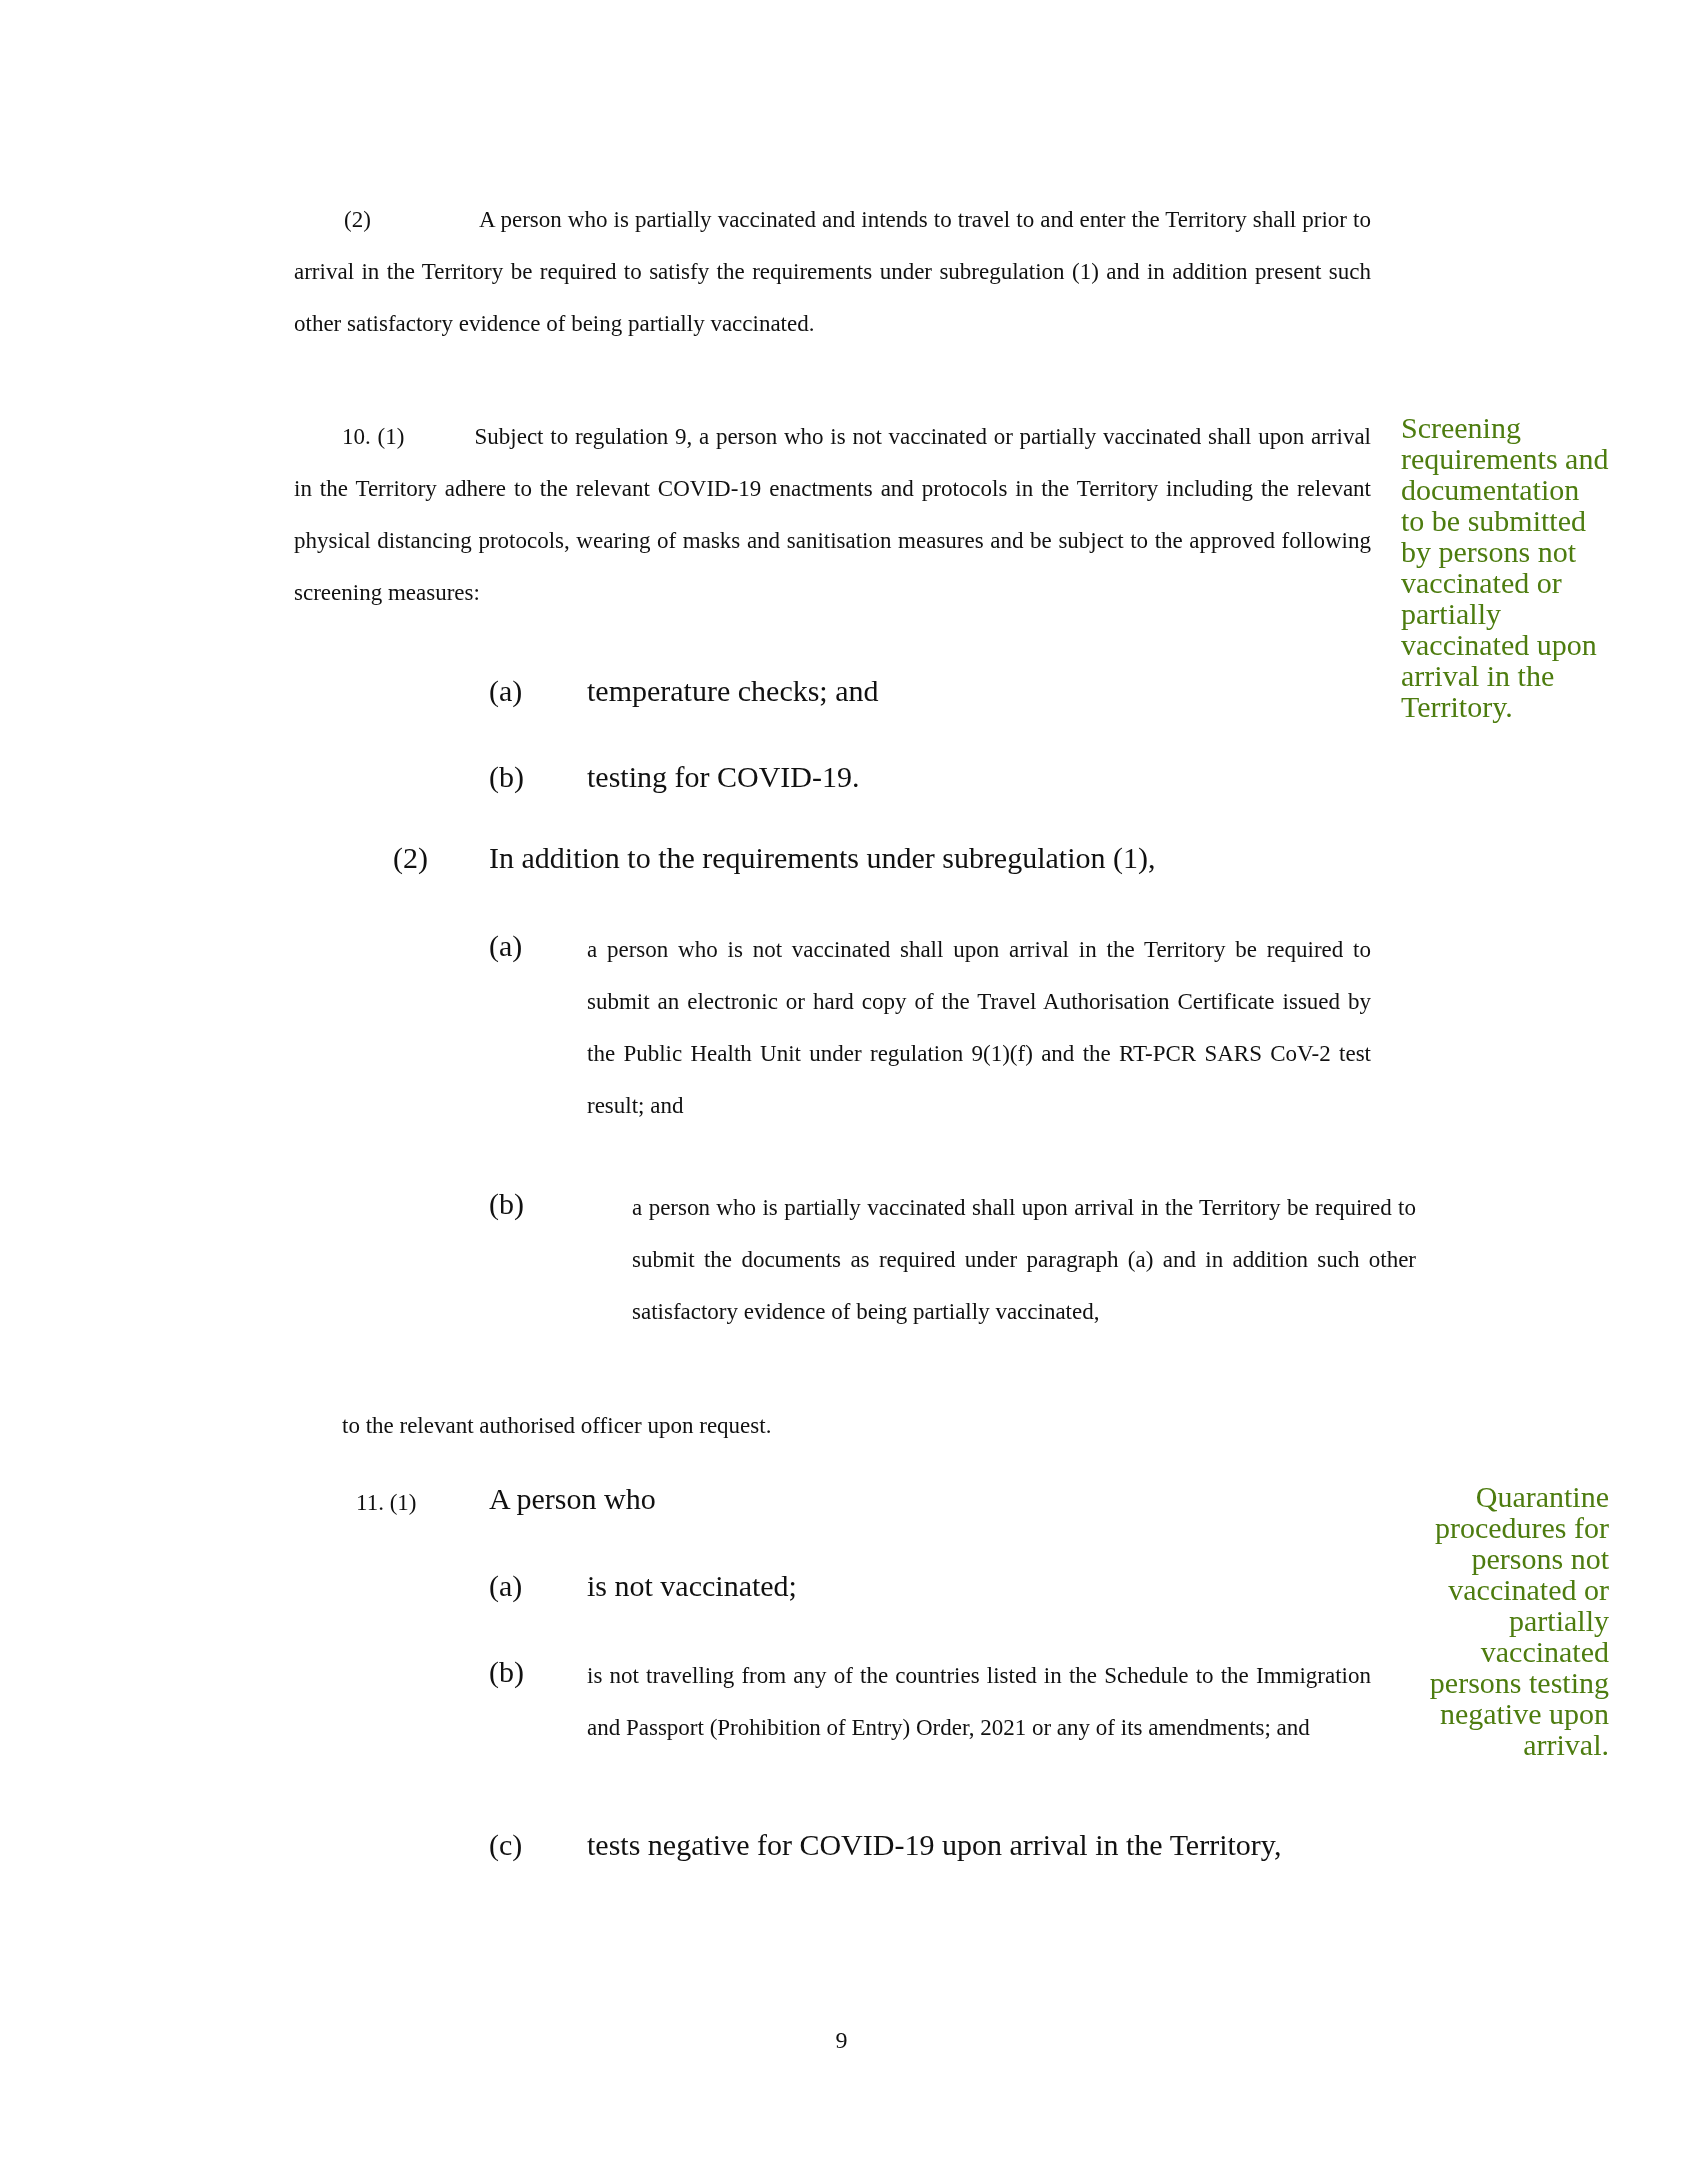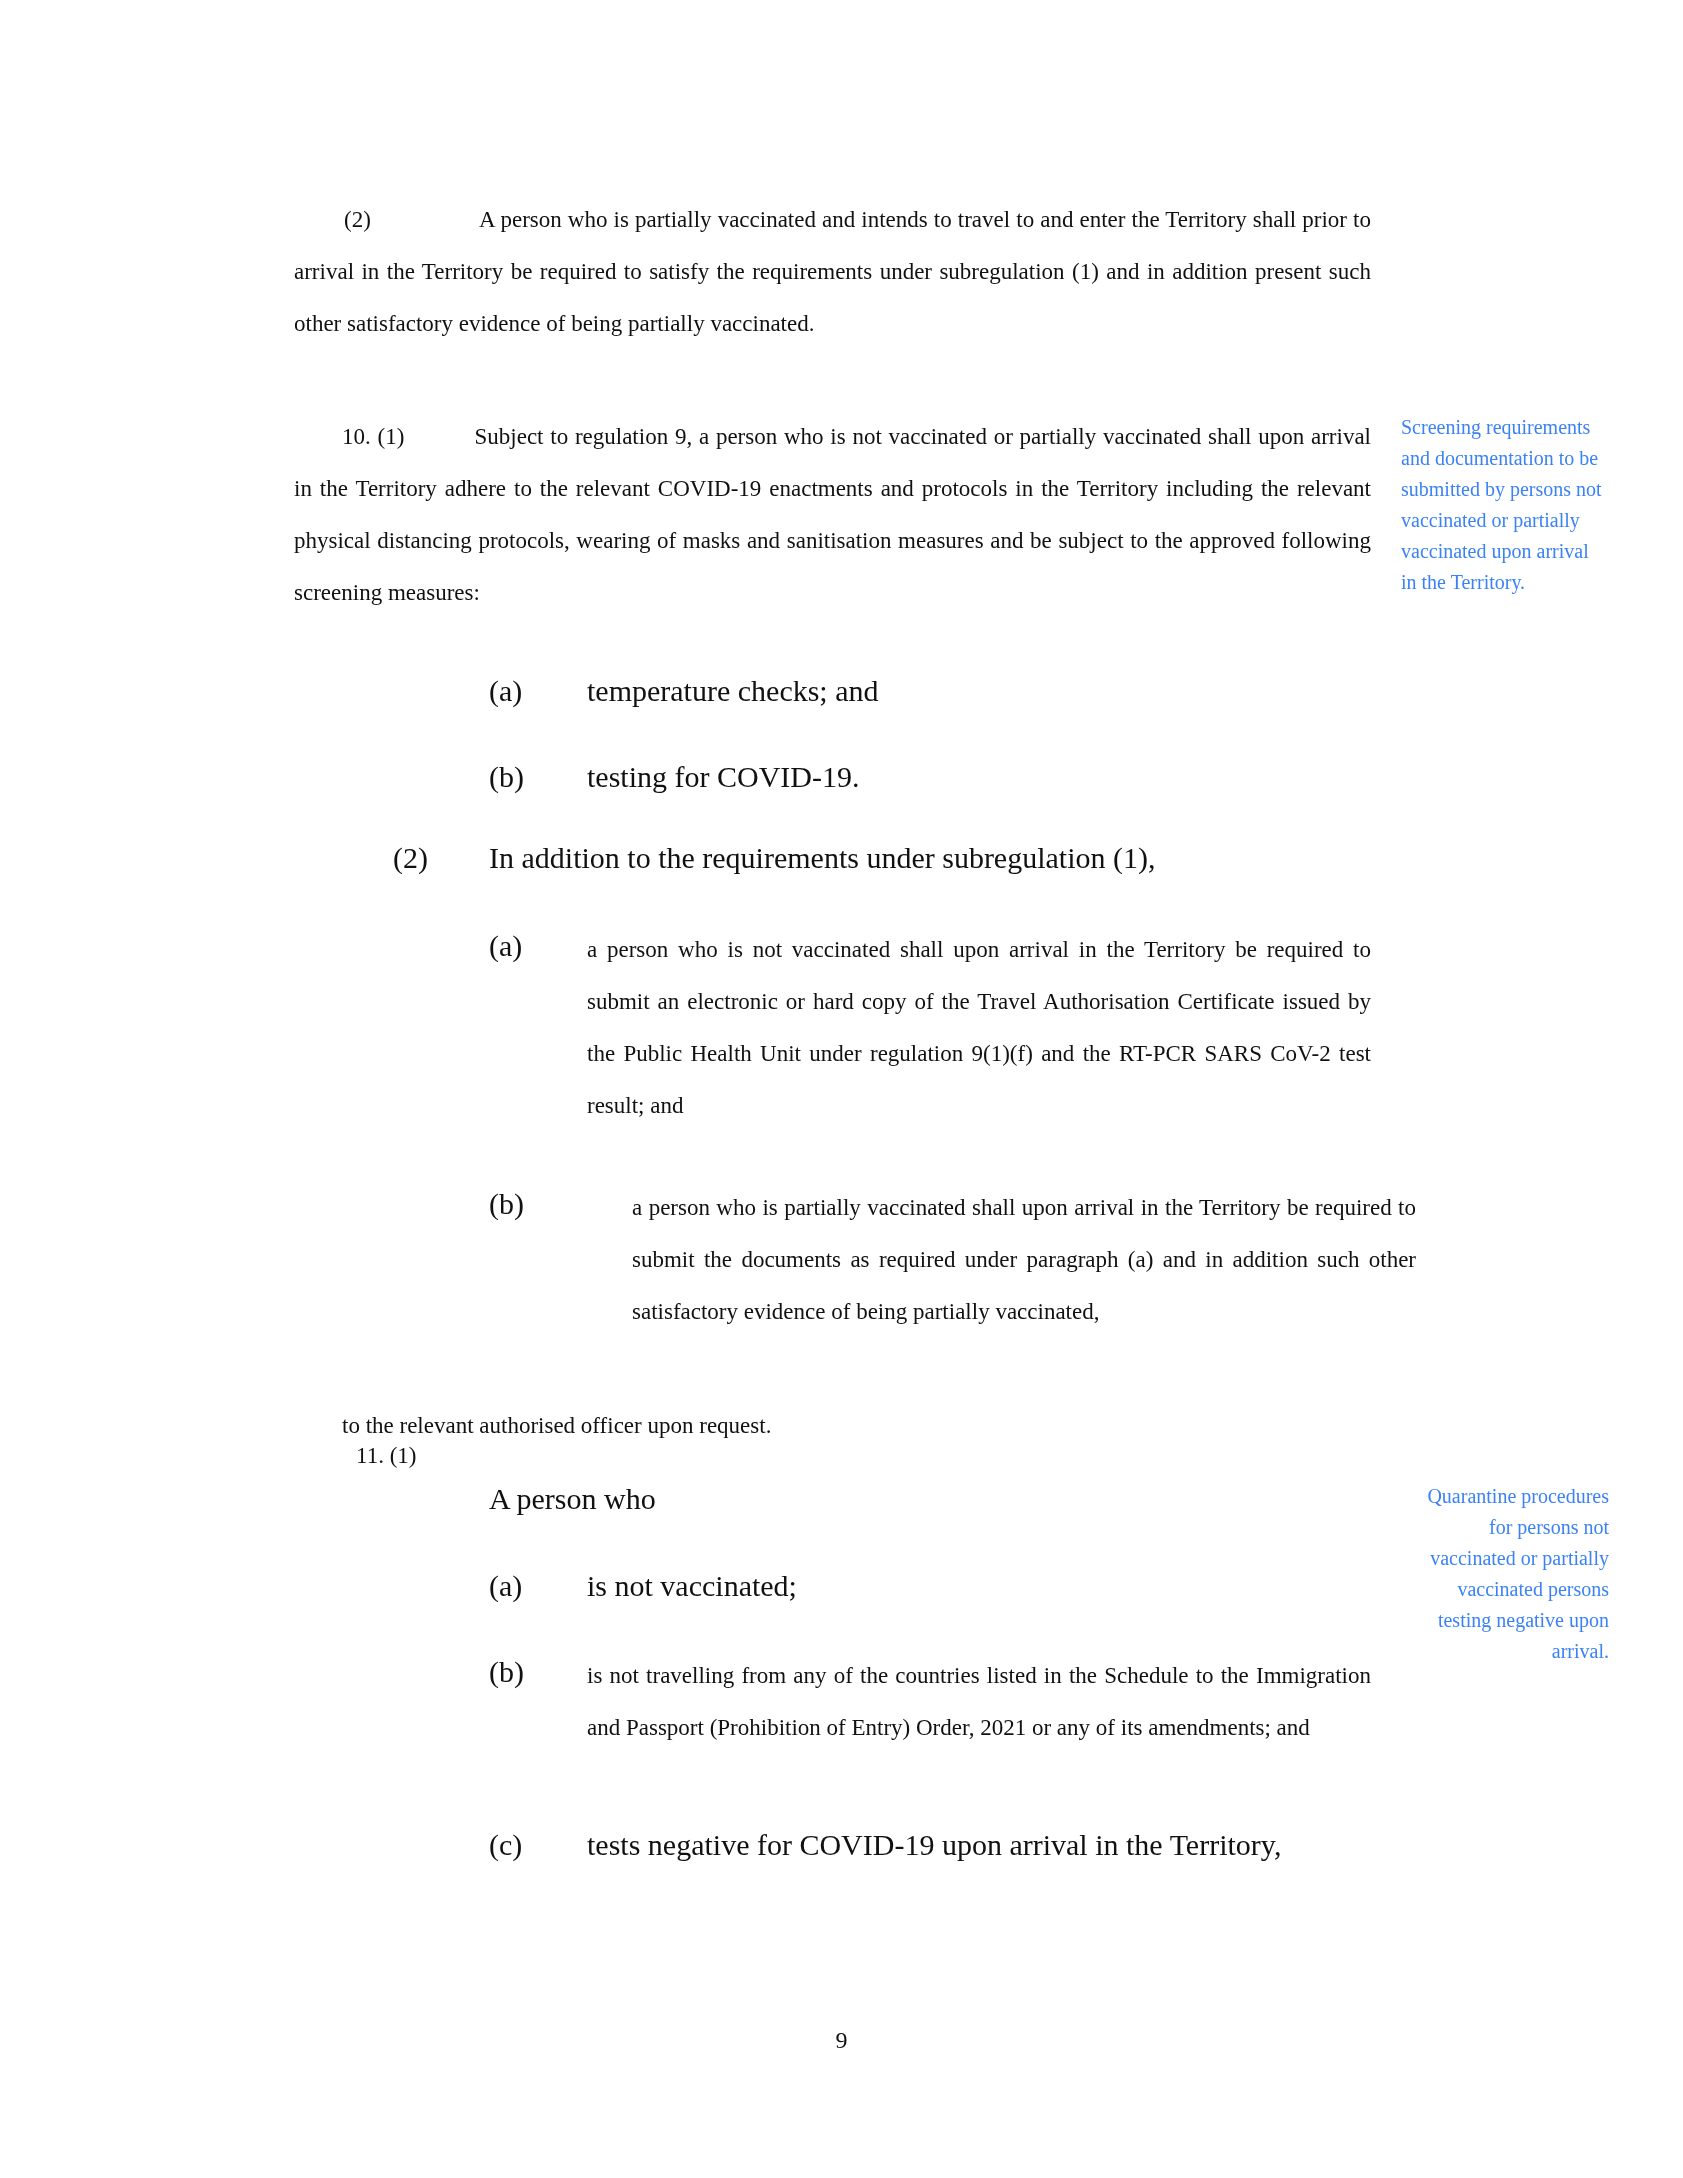--- a/index.html
+++ b/index.html
@@ -2,21 +2,21 @@
 <html><head>
 <meta charset="utf-8">
 <style>
   html, body { margin: 0; padding: 0; background: #ffffff; }
   body { width: 1683px; height: 2178px; position: relative; overflow: hidden;
          font-family: "Liberation Serif", "DejaVu Serif", serif; color: #111; }
   .blk { position: absolute; font-size: 23px; line-height: 52px; }
   .just { text-align: justify; text-align-last: left; }
   .lbl { position: absolute; font-size: 30px; line-height: 43px; }
   .bold { font-weight: normal; margin-top: 40px; }
-  .note { position: absolute; left: 1401px; width: 208px; font-size: 20px; line-height: 31px; color: #3b82f6; }
+  .note { position: absolute; left: 1401px; width: 208px; font-size: 30px; line-height: 31px; color: #4d7c0f; }
   .pgnum { position: absolute; left: 0; width: 1683px; top: 2027px; text-align: center; font-size: 24px; }
   .first-indent { display: inline-block; }
 </style>
 </head>
 <body>
 
 <div>
   <div class="blk just" style="left:294px; top:194px; width:1077px;">
     <span class="first-indent" style="width:50px;"></span><span style="display:inline-block; width:135px;">(2)</span><span>A person who is partially vaccinated and intends to travel to and enter the Territory shall prior to arrival in the Territory be required to satisfy the requirements under subregulation (1) and in addition present such other satisfactory evidence of being partially vaccinated.</span>
   </div>
@@ -49,21 +49,21 @@
     <span class="lbl" style="left:489px; top:1182px;">(b)</span>
     <div class="blk just" style="left:587px; top:1182px; width:784px;margin-left:45px;">a person who is partially vaccinated shall upon arrival in the Territory be required to submit the documents as required under paragraph (a) and in addition such other satisfactory evidence of being partially vaccinated,</div>
   </div>
 
   <div class="blk" style="left:342px; top:1392px;margin-top:8px;">to the relevant authorised officer upon request.</div>
 
   <div class="note" style="top:412px;">Screening requirements and documentation to be submitted by persons not vaccinated or partially vaccinated upon arrival in the Territory.</div>
 </div>
 
 <div>
-  <div class="blk" style="left:356px; top:1430px;">
+  <div class="blk" style="left:356px; top:1477px;">
     <span class="bold">11.</span><span> </span><span>(1)</span>
   </div>
   <span class="lbl" style="left:489px; top:1477px;">A person who</span>
 
   <div>
     <span class="lbl" style="left:489px; top:1564px;">(a)</span>
     <span class="lbl" style="left:587px; top:1564px;">is not vaccinated;</span>
   </div>
   <div>
     <span class="lbl" style="left:489px; top:1650px;">(b)</span>

